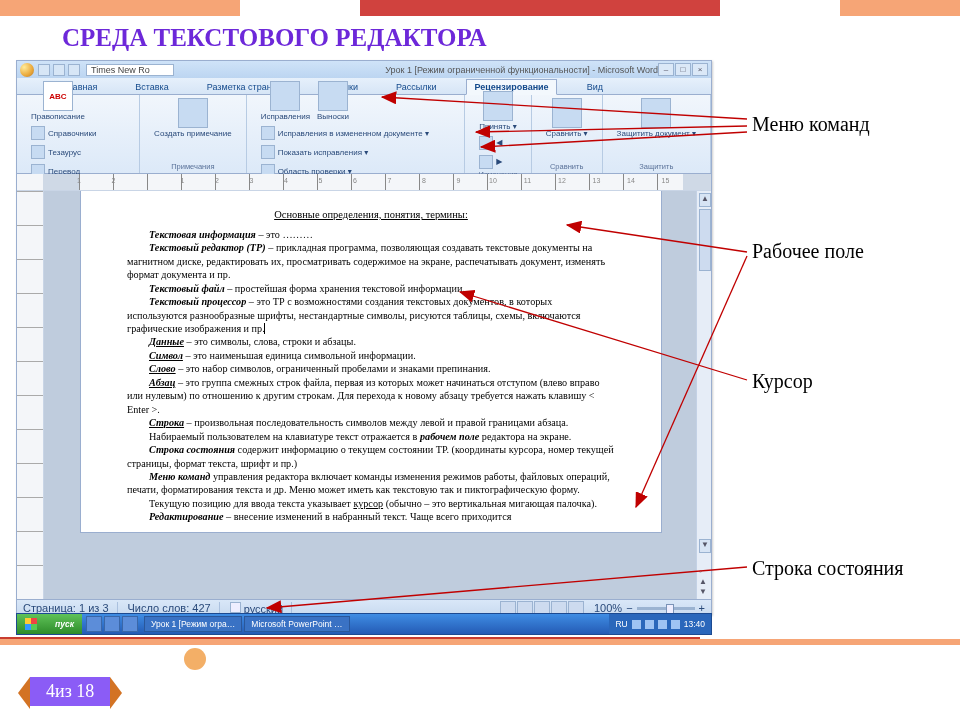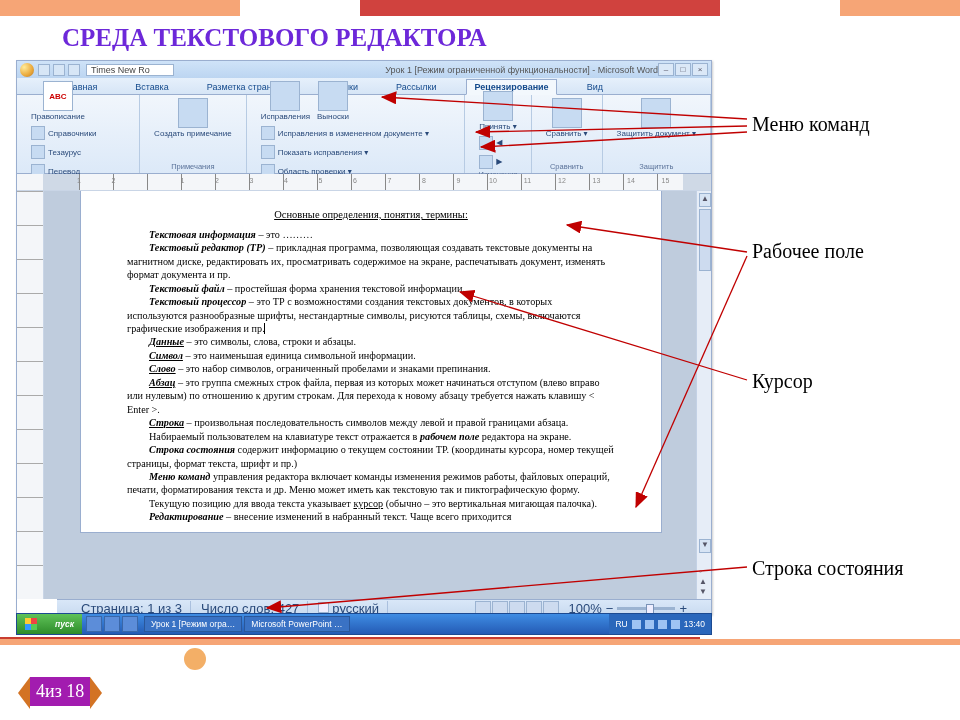--- a/index.html
+++ b/index.html
@@ -94,21 +94,21 @@
   .page .u{text-decoration:underline}
   .page .cursor{border-left:1px solid #000;margin-left:-1px}
   .scrollv{position:absolute;top:0;right:0;width:14px;height:100%;background:#e6edf7;border-left:1px solid #c3d1e5}
   .scrollv .thumb{position:absolute;top:18px;left:2px;width:10px;height:60px;background:#cddbef;border:1px solid #9bb3d1}
   .scrollv .arr{position:absolute;left:2px;width:10px;height:12px;background:#d7e4f4;border:1px solid #9bb3d1;font-size:8px;text-align:center;color:#556}
   .scrollv .a1{top:2px}.scrollv .a2{bottom:46px}
   .scrollv .ex{position:absolute;bottom:2px;left:2px;width:10px;font-size:8px;color:#556;line-height:10px}
   .w-status{
     height:16px;background:linear-gradient(#d9e7f8,#c8daef);
     border-top:1px solid #9aaecf;
-    display:flex;align-items:center;font-size:13px;color:#2a4a7a;padding:0 24px;gap:10px;margin-left:40px;
+    display:flex;align-items:center;font-size:11px;color:#2a4a7a;padding:0 6px;gap:10px;
   }
   .w-status .seg{border-right:1px solid #aac0de;padding-right:8px}
   .w-status .flex{flex:1}
   .w-status .zoom{display:flex;align-items:center;gap:4px}
   .w-status .slider{width:58px;height:3px;background:#9bb3d1;position:relative}
   .w-status .slider::after{content:"";position:absolute;top:-3px;left:50%;width:6px;height:9px;background:#eef;border:1px solid #7a93b7}
   .taskbar{
     position:absolute;left:16px;top:613px;width:694px;height:20px;
     background:linear-gradient(#3f8de3,#245bb5);border:1px solid #1c4a91;
     display:flex;align-items:center;font-size:8.5px;color:#fff;
@@ -122,21 +122,21 @@
   .taskbar .tray{margin-left:auto;background:#2a67bb;height:100%;padding:0 6px;display:flex;align-items:center;gap:4px}
   .taskbar .tray span.i{width:9px;height:9px;background:#9ec3f3}
   .bottom-accent{
     position:absolute;top:639px;left:0;width:960px;height:6px;
     background:#f6a576;
   }
   .bottom-accent::before{content:"";position:absolute;left:0;top:-2px;height:2px;width:700px;background:#c93d30}
   .page-marker{
     position:absolute;bottom:14px;left:30px;
     font-family:"Times New Roman",serif;font-size:18px;color:#fff;
-    background:#a21caf;padding:4px 6px;
+    background:#8b5cf6;padding:4px 16px;
   }
   .page-marker::before,.page-marker::after{content:"";position:absolute;top:0;width:0;height:0;border-top:16px solid transparent;border-bottom:16px solid transparent}
   .page-marker::before{left:-12px;border-right:12px solid #d37324}
   .page-marker::after{right:-12px;border-left:12px solid #d37324}
   .circle{position:absolute;width:22px;height:22px;border-radius:50%;background:#f3af67;top:648px;left:184px}
 </style>
 </head>
 <body>
 
 <div class="banner">

